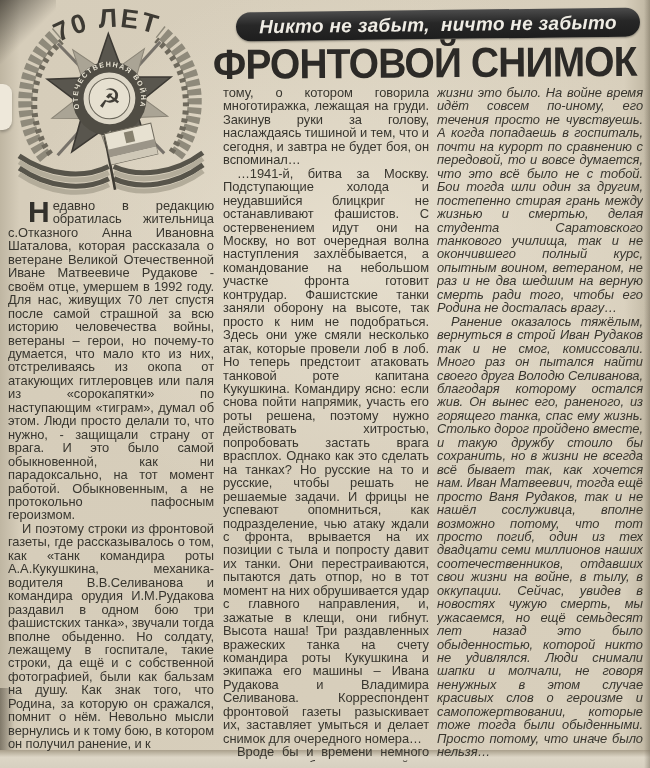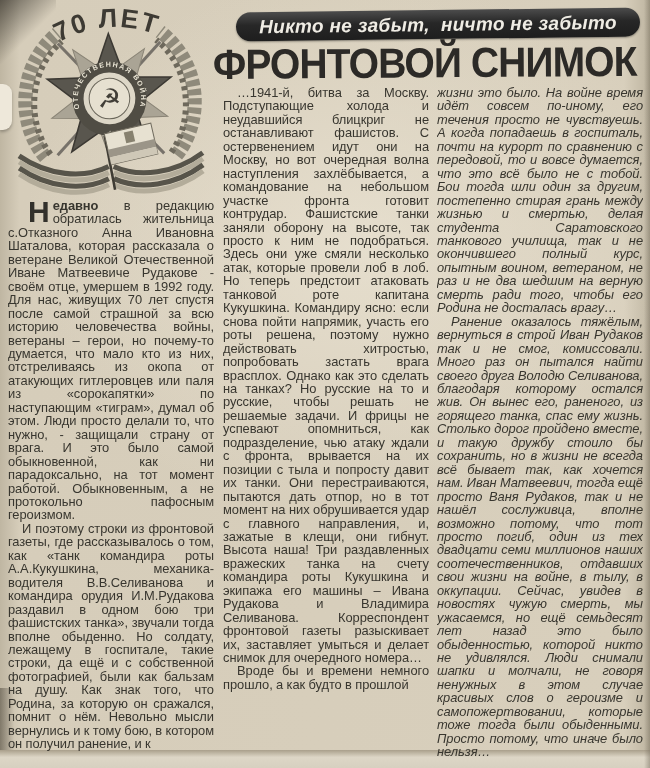--- a/index.html
+++ b/index.html
@@ -46,21 +46,21 @@
   
   .col { position:absolute; width:206px; font-size:12.9px; line-height:13.45px;
     text-align:justify; color:#38362f; letter-spacing:-0.05px; word-spacing:-0.2px; }
   .col-left  { left:8px;   top:199px; height:566px; overflow:hidden; }
   .col-mid   { left:223px; top:86px;  height:676px; overflow:hidden; }
   .col-right { left:437px; top:86px;  height:678px; overflow:hidden;font-style:italic; }
   .para { margin:0; }
   .indent { text-indent:14px; }
   .dropcap { float:left; font-weight:bold; font-size:30px; line-height:24px;
     margin:1px 3px 0 20px; color:#32302b; }
-  .lead-bold { font-weight:bold; }
+  .lead-bold { font-weight:normal; }
   .byline { margin:4px 4px 0 0; font-weight:bold; text-align:right;
     font-size:13.4px; color:#32302b; }
 
   
   .emblem { position:absolute; left:5px; top:2px; width:210px; height:198px;
     transform:rotate(-1deg); }
 </style>
 </head>
 <body>
 
@@ -131,20 +131,21 @@
 
   <div class="col col-left">
     <p class="para"><span class="dropcap">Н</span><span class="lead-bold">едавно</span><span> в редакцию обратилась жительница с.Отказного Анна Ивановна Шаталова, которая рассказала о ветеране Великой Отечественной Иване Матвеевиче Рудакове - своём отце, умершем в 1992 году. Для нас, живущих 70 лет спустя после самой страшной за всю историю человечества войны, ветераны – герои, но почему-то думается, что мало кто из них, отстреливаясь из окопа от атакующих гитлеровцев или паля из «сорокапятки» по наступающим «тиграм», думал об этом. Люди просто делали то, что нужно, - защищали страну от врага. И это было самой обыкновенной, как ни парадоксально, на тот момент работой. Обыкновенным, а не протокольно пафосным героизмом.</span></p>
     <div>
         <p class="para indent">И поэтому строки из фронтовой газеты, где рассказывалось о том, как «танк командира роты А.А.Кукушкина, механика-водителя В.В.Селиванова и командира орудия И.М.Рудакова раздавил в одном бою три фашистских танка», звучали тогда вполне обыденно. Но солдату, лежащему в госпитале, такие строки, да ещё и с собственной фотографией, были как бальзам на душу. Как знак того, что Родина, за которую он сражался, помнит о нём. Невольно мысли вернулись и к тому бою, в котором он получил ранение, и к</p>
       </div>
   </div>
 
   <div class="col col-mid">
     <div>
+        <p class="para">тому, о котором говорила многотиражка, лежащая на груди. Закинув руки за голову, наслаждаясь тишиной и тем, что и сегодня, и завтра не будет боя, он вспоминал…</p>
         <p class="para indent">…1941-й, битва за Москву. Подступающие холода и неудавшийся блицкриг не останавливают фашистов. С остервенением идут они на Москву, но вот очередная волна наступления захлёбывается, а командование на небольшом участке фронта готовит контрудар. Фашистские танки заняли оборону на высоте, так просто к ним не подобраться. Здесь они уже смяли несколько атак, которые провели лоб в лоб. Но теперь предстоит атаковать танковой роте капитана Кукушкина. Командиру ясно: если снова пойти напрямик, участь его роты решена, поэтому нужно действовать хитростью, попробовать застать врага врасплох. Однако как это сделать на танках? Но русские на то и русские, чтобы решать не решаемые задачи. И фрицы не успевают опомниться, как подразделение, чью атаку ждали с фронта, врывается на их позиции с тыла и попросту давит их танки. Они перестраиваются, пытаются дать отпор, но в тот момент на них обрушивается удар с главного направления, и, зажатые в клещи, они гибнут. Высота наша! Три раздавленных вражеских танка на счету командира роты Кукушкина и экипажа его машины – Ивана Рудакова и Владимира Селиванова. Корреспондент фронтовой газеты разыскивает их, заставляет умыться и делает снимок для очередного номера…</p>
         <p class="para indent">Вроде бы и времени немного прошло, а как будто в прошлой</p>
       </div>
   </div>
 
   <div class="col col-right">
     <div>
         <p class="para">жизни это было. На войне время идёт совсем по-иному, его течения просто не чувствуешь. А когда попадаешь в госпиталь, почти на курорт по сравнению с передовой, то и вовсе думается, что это всё было не с тобой. Бои тогда шли один за другим, постепенно стирая грань между жизнью и смертью, делая студента Саратовского танкового училища, так и не окончившего полный курс, опытным воином, ветераном, не раз и не два шедшим на верную смерть ради того, чтобы его Родина не досталась врагу…</p>
         <p class="para indent">Ранение оказалось тяжёлым, вернуться в строй Иван Рудаков так и не смог, комиссовали. Много раз он пытался найти своего друга Володю Селиванова, благодаря которому остался жив. Он вынес его, раненого, из горящего танка, спас ему жизнь. Столько дорог пройдено вместе, и такую дружбу стоило бы сохранить, но в жизни не всегда всё бывает так, как хочется нам. Иван Матвеевич, тогда ещё просто Ваня Рудаков, так и не нашёл сослуживца, вполне возможно потому, что тот просто погиб, один из тех двадцати семи миллионов наших соотечественников, отдавших свои жизни на войне, в тылу, в оккупации. Сейчас, увидев в новостях чужую смерть, мы ужасаемся, но ещё семьдесят лет назад это было обыденностью, которой никто не удивлялся. Люди снимали шапки и молчали, не говоря ненужных в этом случае красивых слов о героизме и самопожертвовании, которые тоже тогда были обыденными. Просто потому, что иначе было нельзя…</p>
       </div>

